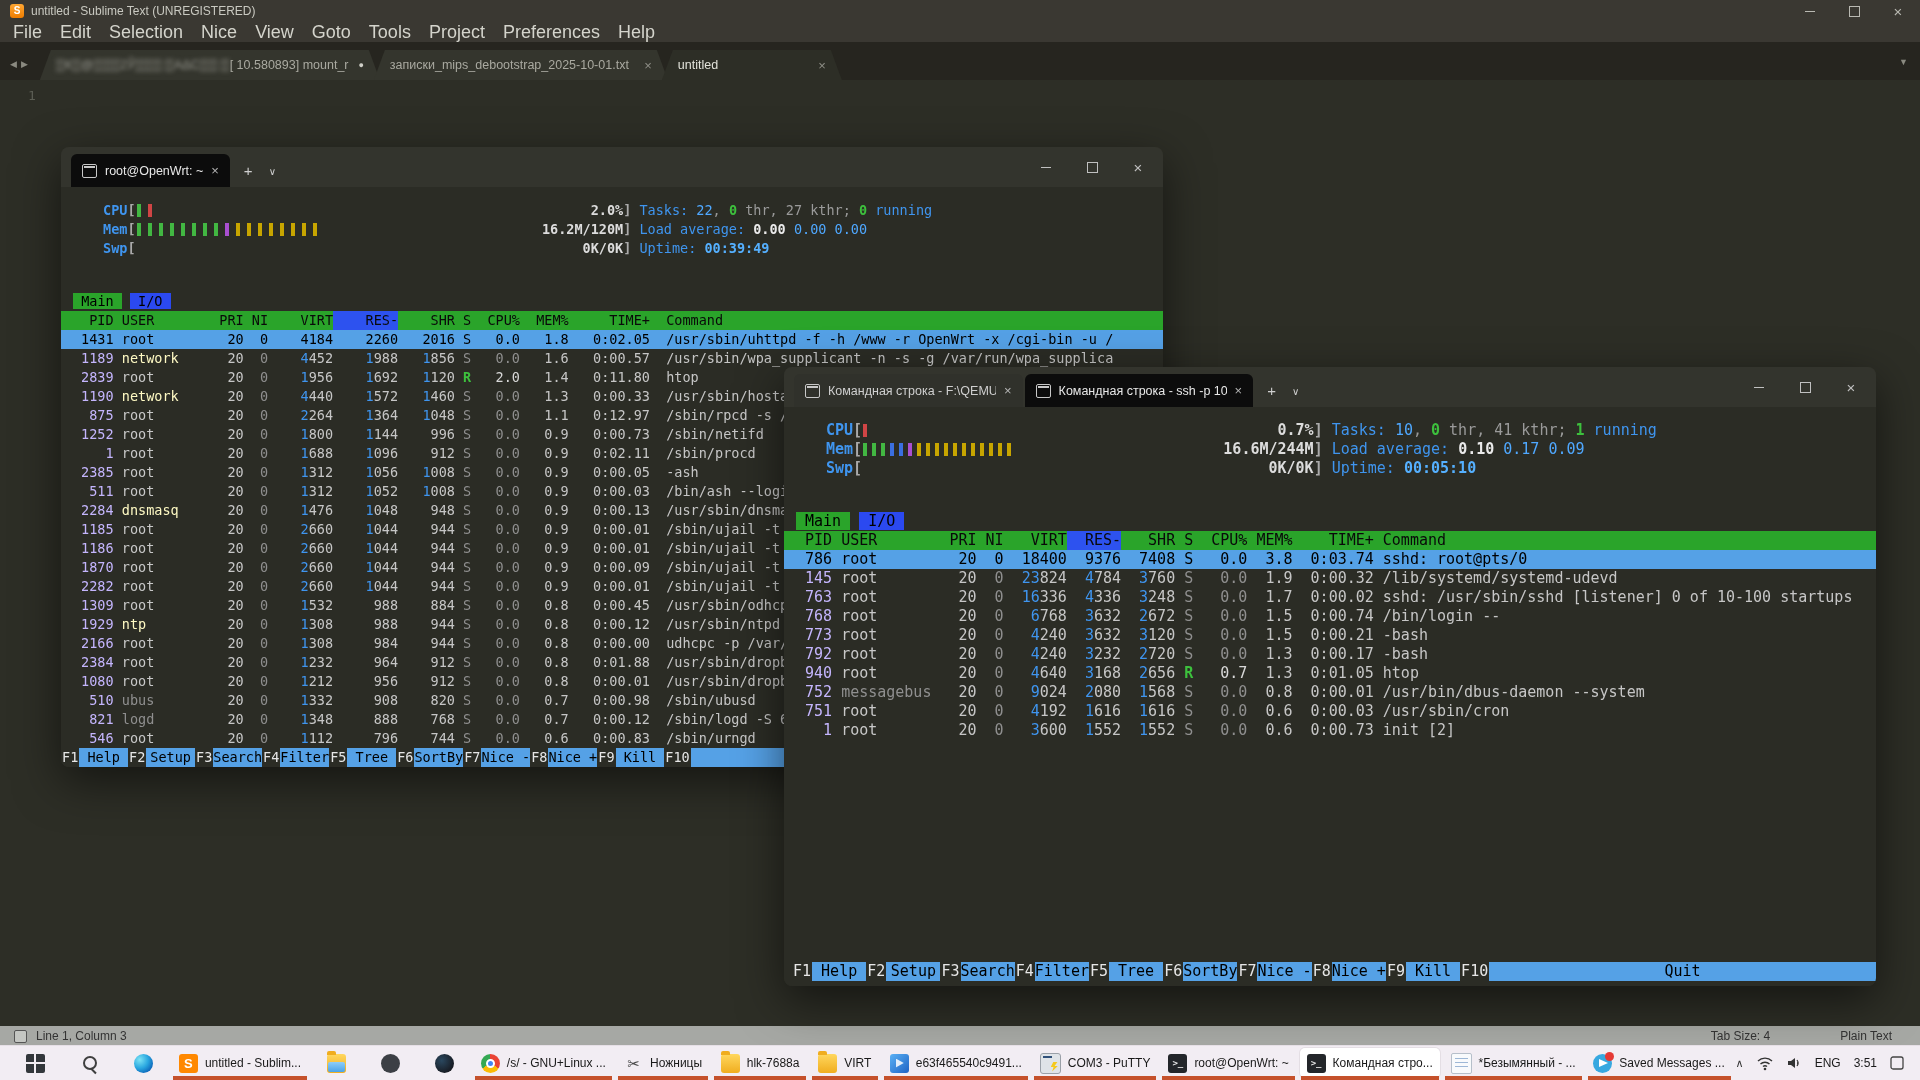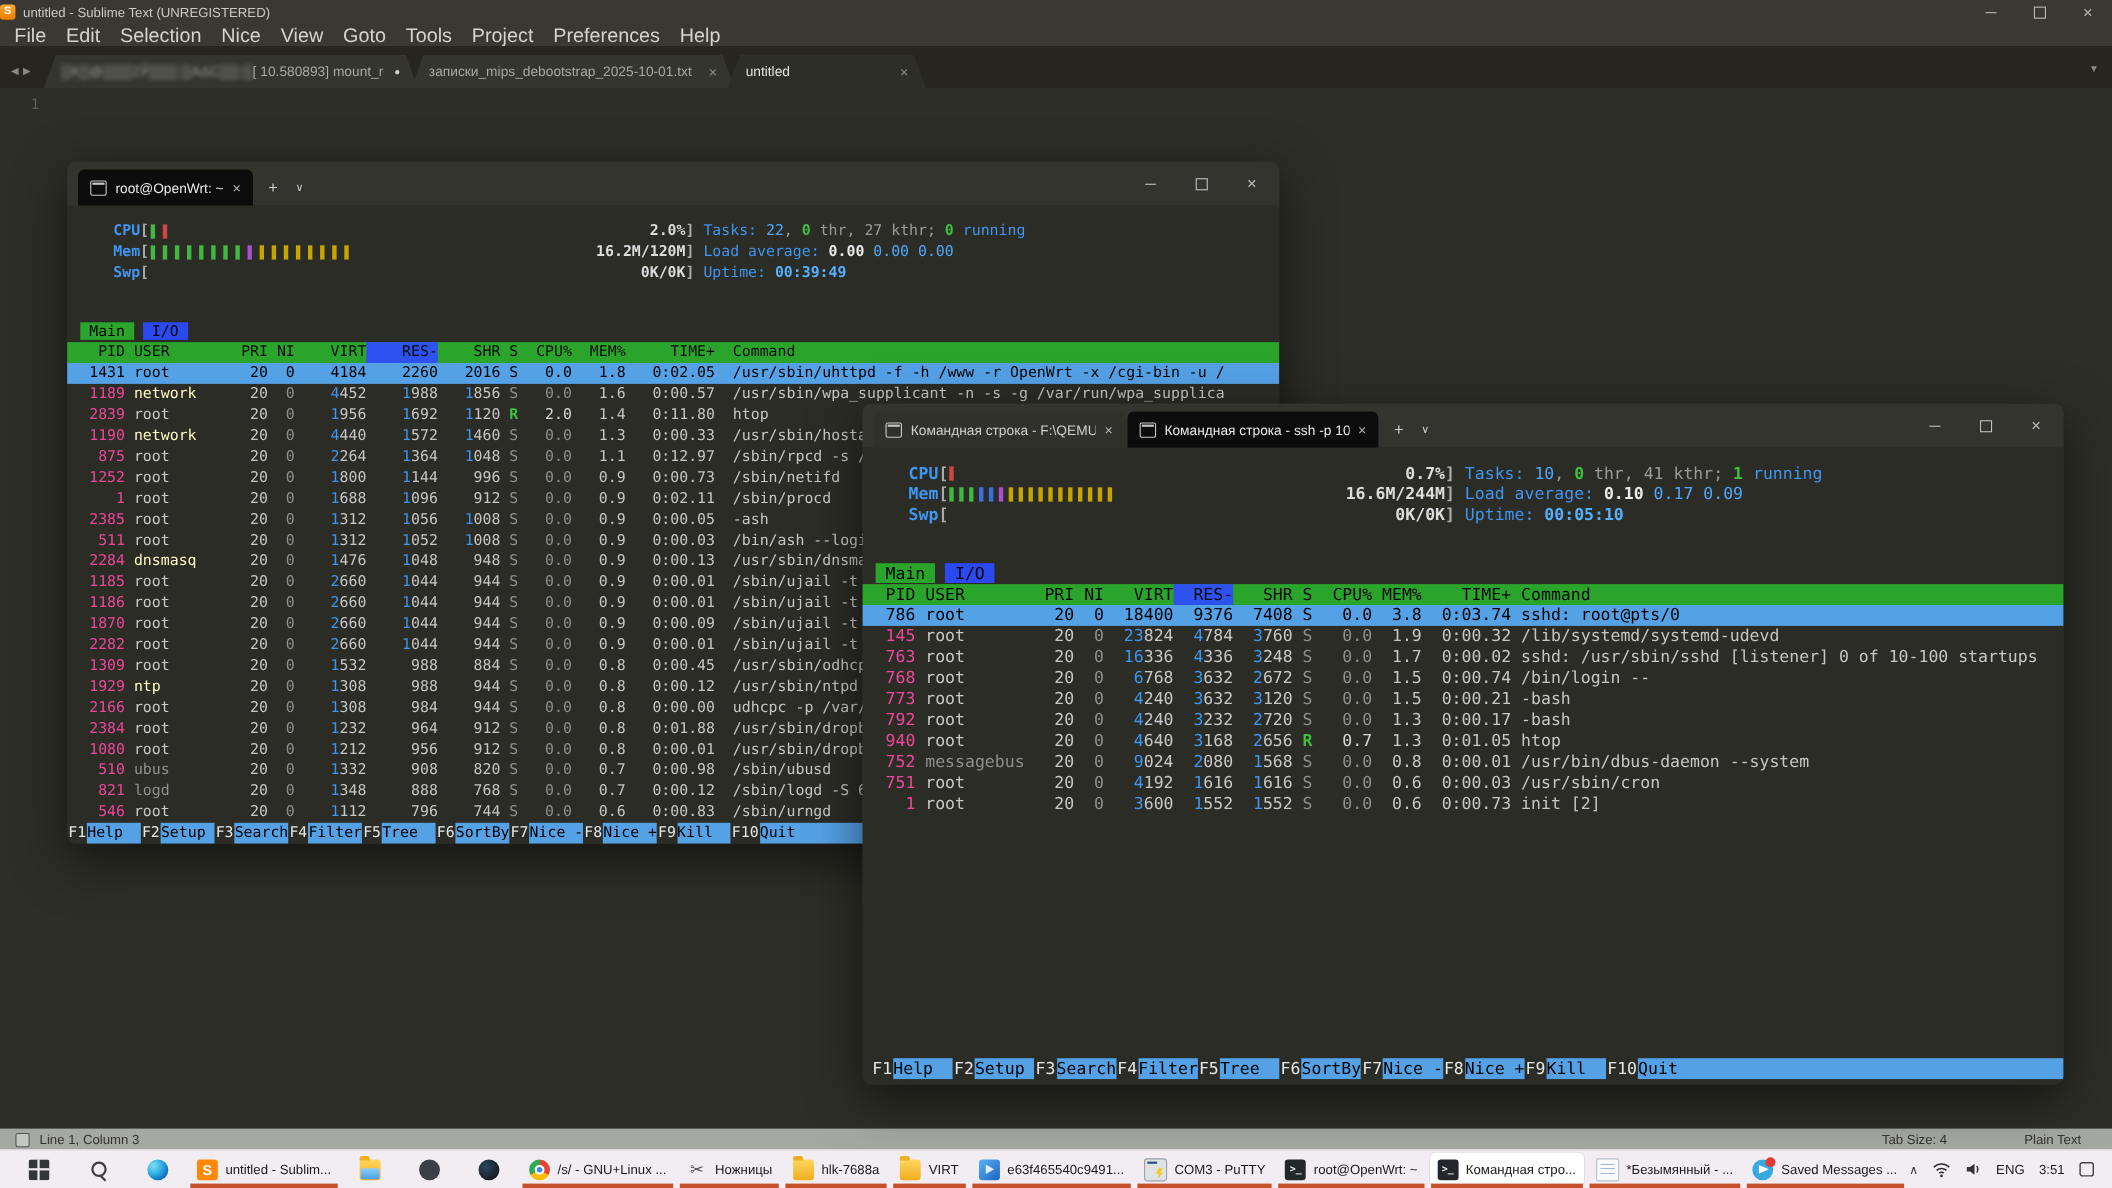--- a/index.html
+++ b/index.html
@@ -2,21 +2,21 @@
 <html><head>
 <meta charset="utf-8">
 <style>
   html,body{margin:0;padding:0;width:1920px;height:1080px;overflow:hidden;background:#000;
     font-family:"Liberation Sans",sans-serif;}
   .screen{position:relative;width:1920px;height:1080px;}
 
   
   .sublime{position:absolute;inset:0 0 34px 0;background:#2d2e26;z-index:0;}
   .s-title{height:22px;background:#3a3832;display:flex;align-items:center;gap:7px;
-    padding-left:0;color:#c9c9c1;font-size:12px;}
+    padding-left:10px;color:#c9c9c1;font-size:12px;}
   .s-logo{width:14px;height:14px;border-radius:3px;flex:none;
     background:linear-gradient(#ffa733,#ef7d00);position:relative;}
   .s-logo::after{content:"S";position:absolute;inset:0;color:#fff;font:bold 10px/14px "Liberation Sans",sans-serif;text-align:center;}
   .s-ctrls{margin-left:auto;display:flex;height:22px;color:#b9b9b2;}
   .s-ctrls span{width:44px;display:flex;align-items:center;justify-content:center;}
   .g-min{display:block;width:10px;height:1px;background:currentColor;}
   .g-max{display:block;width:9px;height:9px;border:1px solid currentColor;}
   .g-close::before{content:"×";font-size:15px;}
   .s-menu{height:20px;background:#3a3832;display:flex;align-items:center;font-size:18px;
     color:#d4d4cc;padding-left:4px;}
@@ -102,30 +102,30 @@
   .c{display:inline-block;text-align:right;flex:none;overflow:visible;}
   .c11{flex:1;text-align:left;}
   .t1 .c0{width:5ch}.t1 .c1{width:11ch;padding-left:1ch;text-align:left}.t1 .c2{width:4ch}
   .t1 .c3{width:3ch}.t1 .c4{width:8ch}.t1 .c5{width:8ch}.t1 .c6{width:7ch}
   .t1 .c7{width:1ch;padding-left:1ch;text-align:left}.t1 .c8{width:6ch}.t1 .c9{width:6ch}
   .t1 .c10{width:10ch}.t1 .c11{padding-left:2ch}
   .t2 .c0{width:4ch}.t2 .c1{width:11ch;padding-left:1ch;text-align:left}.t2 .c2{width:4ch}
   .t2 .c3{width:3ch}.t2 .c4{width:7ch}.t2 .c5{width:6ch}.t2 .c6{width:6ch}
   .t2 .c7{width:1ch;padding-left:1ch;text-align:left}.t2 .c8{width:6ch}.t2 .c9{width:5ch}
   .t2 .c10{width:9ch}.t2 .c11{padding-left:1ch}
-  .prow .c0{color:#ec4899;}
+  .prow .c0{color:#c4b5fd;}
   .u-n{color:#c8c8c8}.u-m{color:#fef9c3}.u-d{color:#8f8f8f}
   .dim{color:#8f8f8f}.hi{color:#d8d8d8}
   .st-s{color:#8f8f8f}.st-r{color:#3dc03d;font-weight:bold}
   .kb{color:#3f95ef;}
   .prow.sel{background:#55a1e6;}
   .prow.sel,.prow.sel .c,.prow.sel .kb{color:#000 !important;}
 
   
-  .fbar{display:flex;height:19px;white-space:pre;}
+  .fbar{display:flex;height:19px;white-space:pre;text-align:center;}
   .fk{color:#e6e6e6;padding:0 1px;}
   .fl{width:6ch;background:#55a1e6;color:#000;overflow:hidden;}
   .fl:last-child{flex:1;}
   .t2 .fbar{position:absolute;bottom:5px;left:8px;right:0;}
 
   
   .taskbar{position:absolute;left:0;right:0;bottom:0;height:34px;background:#f2edf3;
     border-top:1px solid #e6dfe6;display:flex;align-items:center;gap:4px;
     padding:0 6px 0 10px;z-index:50;}
   .tb-btn{height:30px;min-width:34px;display:flex;align-items:center;justify-content:center;gap:7px;

